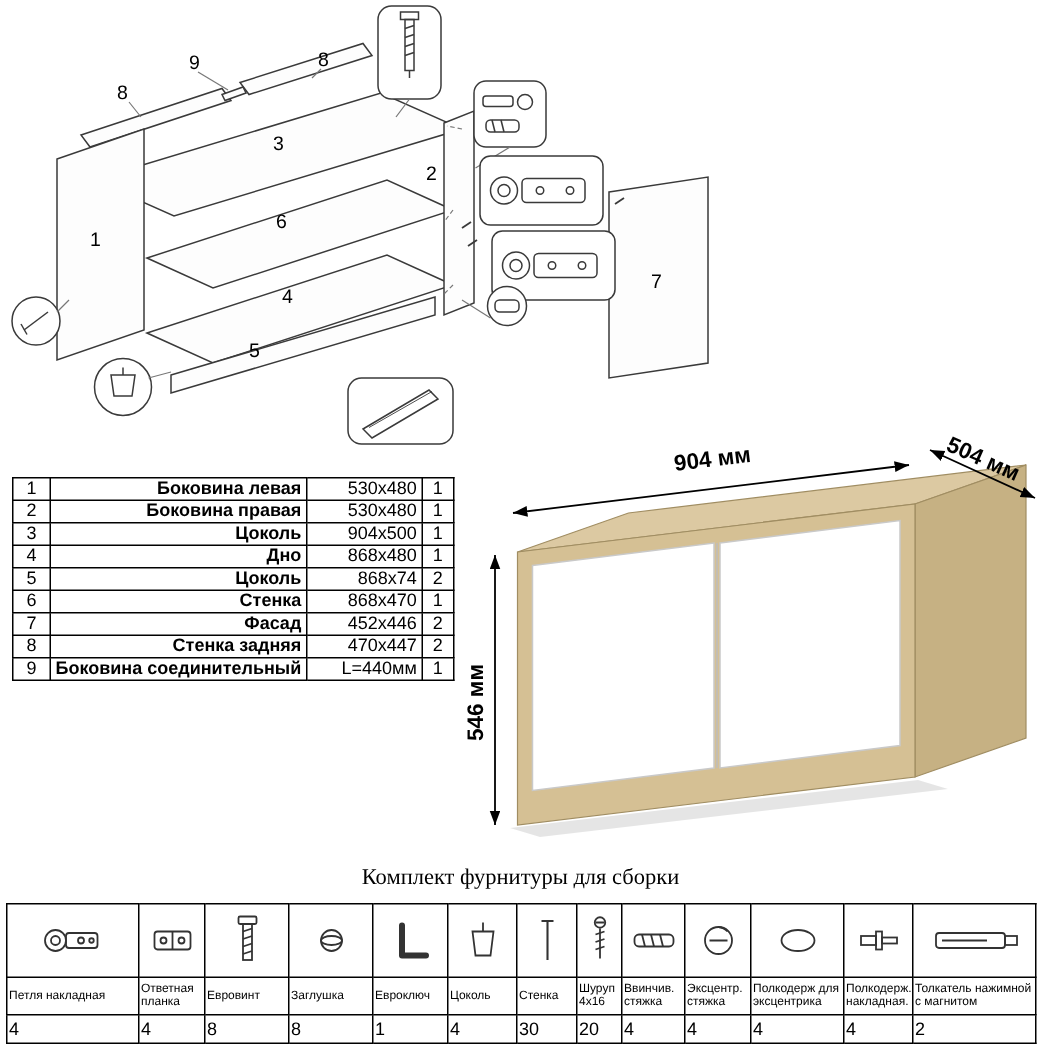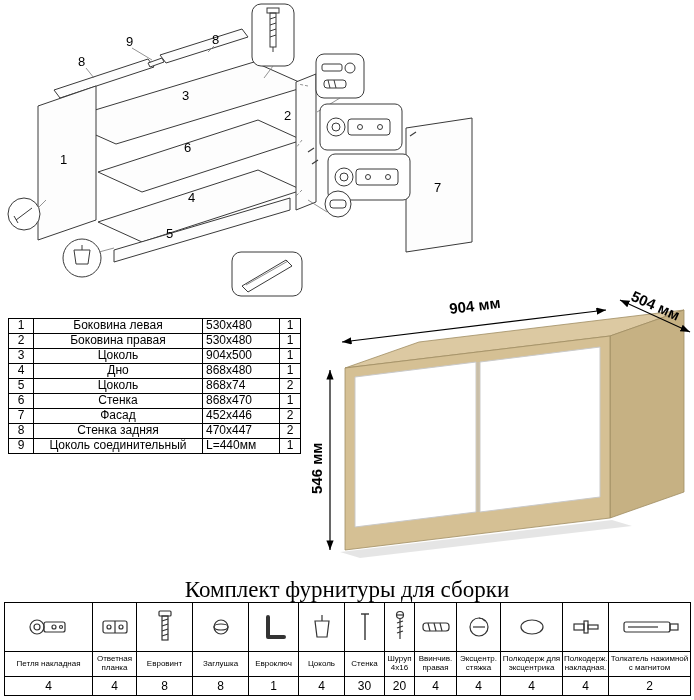--- a/index.html
+++ b/index.html
@@ -7,29 +7,29 @@
     width:694px;height:700px;position:relative;background:#fff;
     font-family:"Liberation Sans",sans-serif;color:#000;overflow:hidden;
   }
   svg text{font-family:"Liberation Sans",sans-serif;}
   #exploded{position:absolute;left:2px;top:2px;}
   #cabinet{position:absolute;left:300px;top:288px;}
 
   #parts{position:absolute;left:8px;top:318px;border-collapse:collapse;background:#fff;}
   #parts td{border:1px solid #000;font-size:12px;padding:0 3px;height:14px;line-height:1.15;white-space:nowrap;}
   #parts .c-num{width:18px;text-align:center;}
-  #parts .c-name{width:162px;text-align:center;}
-  #parts .c-size{width:70px;text-align:left;}
+  #parts .c-name{width:162px;text-align:right;font-weight:bold;}
+  #parts .c-size{width:70px;text-align:right;}
   #parts .c-qty{width:14px;text-align:center;}
 
   #hw-title{position:absolute;top:577px;left:0;width:100%;text-align:center;
-    font-family:"Liberation Serif",serif;font-size:23px;}
+    font-family:"Liberation Serif",serif;font-size:15px;}
 
   #hardware{position:absolute;left:4px;top:602px;border-collapse:collapse;table-layout:fixed;width:686px;}
-  #hardware td{border:1px solid #000;text-align:center;vertical-align:middle;padding:1px;overflow:hidden;}
+  #hardware td{border:1px solid #000;text-align:left;vertical-align:middle;padding:1px;overflow:hidden;}
   #hardware .hw-icon-cell{height:46px;}
   #hardware .hw-label-cell{font-size:8px;line-height:1.1;height:22px;}
   #hardware .hw-qty-cell{font-size:12px;height:16px;}
   .icn{display:block;margin:0 auto;}
 </style>
 </head>
 <body>
 
 <svg id="exploded" width="480" height="300" viewBox="0 0 480 300">
   <g fill="#fdfdfd" stroke="#3a3a3a" stroke-width="1">
@@ -196,21 +196,21 @@
       <td class="c-qty">2</td>
     </tr>
     <tr>
       <td class="c-num">8</td>
       <td class="c-name">Стенка задняя</td>
       <td class="c-size">470x447</td>
       <td class="c-qty">2</td>
     </tr>
     <tr>
       <td class="c-num">9</td>
-      <td class="c-name">Цоколь соединительный</td>
+      <td class="c-name">Боковина соединительный</td>
       <td class="c-size">L=440мм</td>
       <td class="c-qty">1</td>
     </tr>
   </tbody>
 </table>
 
 <svg id="cabinet" width="394" height="290" viewBox="0 0 394 290">
   <defs>
     <marker id="ah" markerWidth="10" markerHeight="8" refX="8" refY="3" orient="auto-start-reverse">
       <path d="M0,0 L8,3 L0,6 Z" fill="#000"></path>
@@ -354,21 +354,21 @@
     </tr>
     <tr>
       <td class="hw-label-cell">Петля накладная</td>
       <td class="hw-label-cell">Ответная планка</td>
       <td class="hw-label-cell">Евровинт</td>
       <td class="hw-label-cell">Заглушка</td>
       <td class="hw-label-cell">Евроключ</td>
       <td class="hw-label-cell">Цоколь</td>
       <td class="hw-label-cell">Стенка</td>
       <td class="hw-label-cell">Шуруп 4x16</td>
-      <td class="hw-label-cell">Ввинчив. правая</td>
+      <td class="hw-label-cell">Ввинчив. стяжка</td>
       <td class="hw-label-cell">Эксцентр. стяжка</td>
       <td class="hw-label-cell">Полкодерж для эксцентрика</td>
       <td class="hw-label-cell">Полкодерж. накладная.</td>
       <td class="hw-label-cell">Толкатель нажимной с магнитом</td>
     </tr>
     <tr>
       <td class="hw-qty-cell">4</td>
       <td class="hw-qty-cell">4</td>
       <td class="hw-qty-cell">8</td>
       <td class="hw-qty-cell">8</td>

